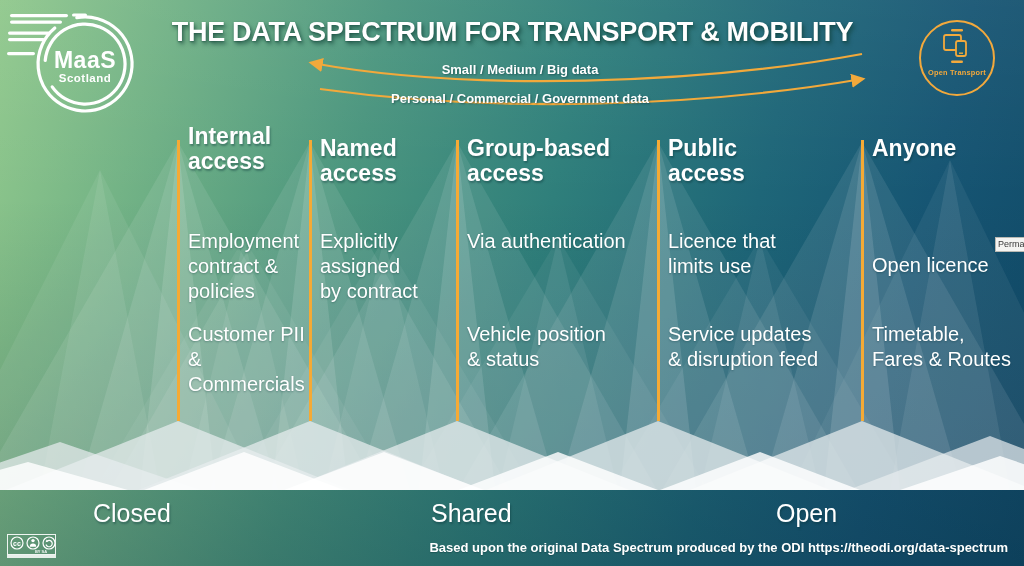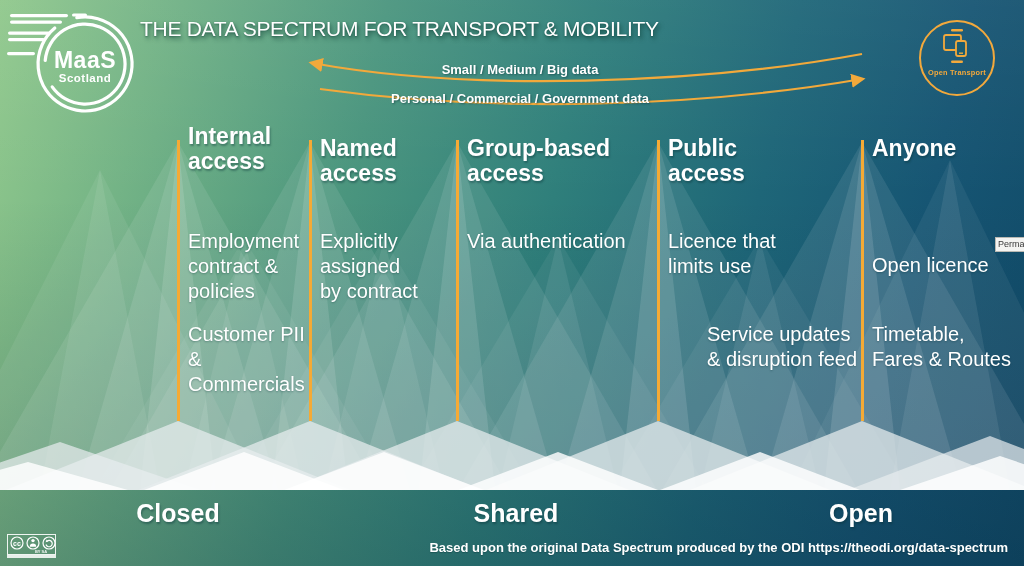--- a/index.html
+++ b/index.html
@@ -6,41 +6,41 @@
   #stage{
     position:relative;width:1024px;height:566px;overflow:hidden;
     font-family:"Liberation Sans", sans-serif;
     background:
       linear-gradient(180deg, rgba(255,255,255,0.05) 0%, rgba(0,25,45,0.00) 35%, rgba(0,25,45,0.22) 100%),
       linear-gradient(102deg, #90c88c 0%, #6fb085 16%, #4a957e 34%, #2f7f7b 52%, #1e6678 70%, #165573 85%, #114b68 100%);
   }
   .abs{position:absolute;}
   
   .title{
-    left:140px;top:17px;width:745px;text-align:left;
-    color:#fff;font-size:21px;font-weight:400;letter-spacing:-0.3px;
+    left:140px;top:17px;width:745px;text-align:center;
+    color:#fff;font-size:27px;font-weight:700;letter-spacing:-0.3px;
     text-shadow:2px 3px 4px rgba(14,62,52,0.65), 0 1px 2px rgba(14,62,52,0.5);
     white-space:nowrap;
   }
   .arrow-label{
     color:#fff;font-weight:700;font-size:13px;text-align:center;
     text-shadow:1px 1px 2px rgba(10,50,55,0.5);
   }
   
   .vline{top:140px;width:3px;height:281px;background:#F5AA35;}
   .col-heading{
     color:#fff;font-size:23px;font-weight:700;line-height:1.08;white-space:pre-line;
     text-shadow:1px 2px 2px rgba(10,50,55,0.4);
   }
   .col-row{
     color:#fff;font-size:20px;font-weight:400;line-height:1.25;white-space:pre-line;
     text-shadow:0 1px 2px rgba(10,50,55,0.35);
   }
   .spectrum-label{
-    top:499px;width:170px;text-align:center;color:#fff;font-size:25px;font-weight:700;
+    top:499px;width:170px;color:#fff;font-size:25px;font-weight:400;
     text-shadow:1px 2px 2px rgba(10,50,55,0.4);
   }
   .attribution{
     right:16px;top:540px;color:#fff;font-size:13px;font-weight:700;
     text-shadow:0 1px 1px rgba(10,50,55,0.4);white-space:nowrap;
   }
   .badge-label{ fill:#F3A93C;font-size:7.4px;font-weight:700;letter-spacing:0.2px; }
   .logo-text-main{ fill:#fff;font-size:23px;font-weight:700;letter-spacing:0.5px;}
   .logo-text-sub{ fill:#fff;font-size:11.5px;font-weight:700;letter-spacing:0.5px;}
   .tooltip{
@@ -159,26 +159,28 @@
 
   <div class="abs col-heading" style="left:320px;top:136px;width:135px;">Named
 access</div>
   <div class="abs col-row" style="left:320px;top:229px;width:135px;">Explicitly
 assigned
 by contract</div>
 
   <div class="abs col-heading" style="left:467px;top:136px;width:190px;">Group-based
 access</div>
   <div class="abs col-row" style="left:467px;top:229px;width:190px;">Via authentication</div>
+  <div class="abs col-row" style="left:467px;top:322px;width:190px;">Vehicle position
+&amp; status</div>
 
   <div class="abs col-heading" style="left:668px;top:136px;width:180px;">Public
 access</div>
   <div class="abs col-row" style="left:668px;top:229px;width:180px;">Licence that
 limits use</div>
-  <div class="abs col-row" style="left:668px;top:322px;width:180px;margin-left:39px;">Service updates
+  <div class="abs col-row" style="left:668px;top:322px;width:180px;">Service updates
 &amp; disruption feed</div>
 
   <div class="abs col-heading" style="left:872px;top:136px;width:150px;">Anyone</div>
   <div class="abs col-row" style="left:872px;top:229px;width:150px;margin-top:24px;">Open licence</div>
   <div class="abs col-row" style="left:872px;top:322px;width:150px;">Timetable,
 Fares &amp; Routes</div>
 
   <div class="abs tooltip">Perman</div>
 
   <div class="abs spectrum-label" style="left:93px;">Closed</div>

